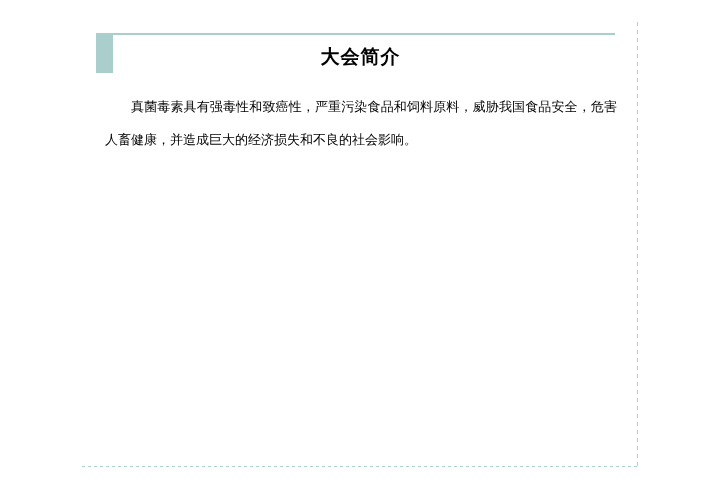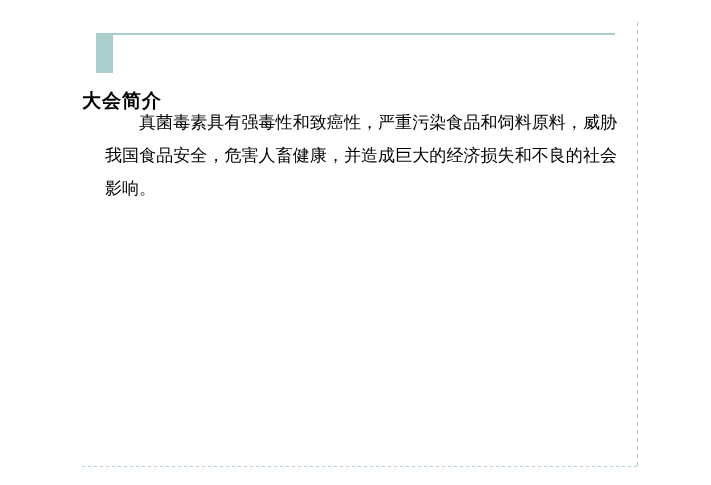--- a/index.html
+++ b/index.html
@@ -57,33 +57,33 @@
       to right,
       #aed2cf 0px, #aed2cf 3px,
       transparent 3px, transparent 6px
     );
   }
   .page-title {
     position: absolute;
     left: 82px;
     top: 44px;
     width: 557px;
+    text-align: center;
     font-family: "Liberation Sans", sans-serif;
     font-weight: bold;
     font-size: 19px;
     letter-spacing: 1px;
     color: #000000;
-    margin-top: 44px;
   }
   .content {
     position: absolute;
     left: 105px;
-    top: 106px;
+    top: 90px;
     width: 512px;
-    font-size: 17px;
+    font-size: 13px;
     line-height: 33px;
     color: #000000;
     text-align: justify;
   }
   .content p {
     margin: 0;
     text-indent: 2em;
   }
 </style>
 </head>

